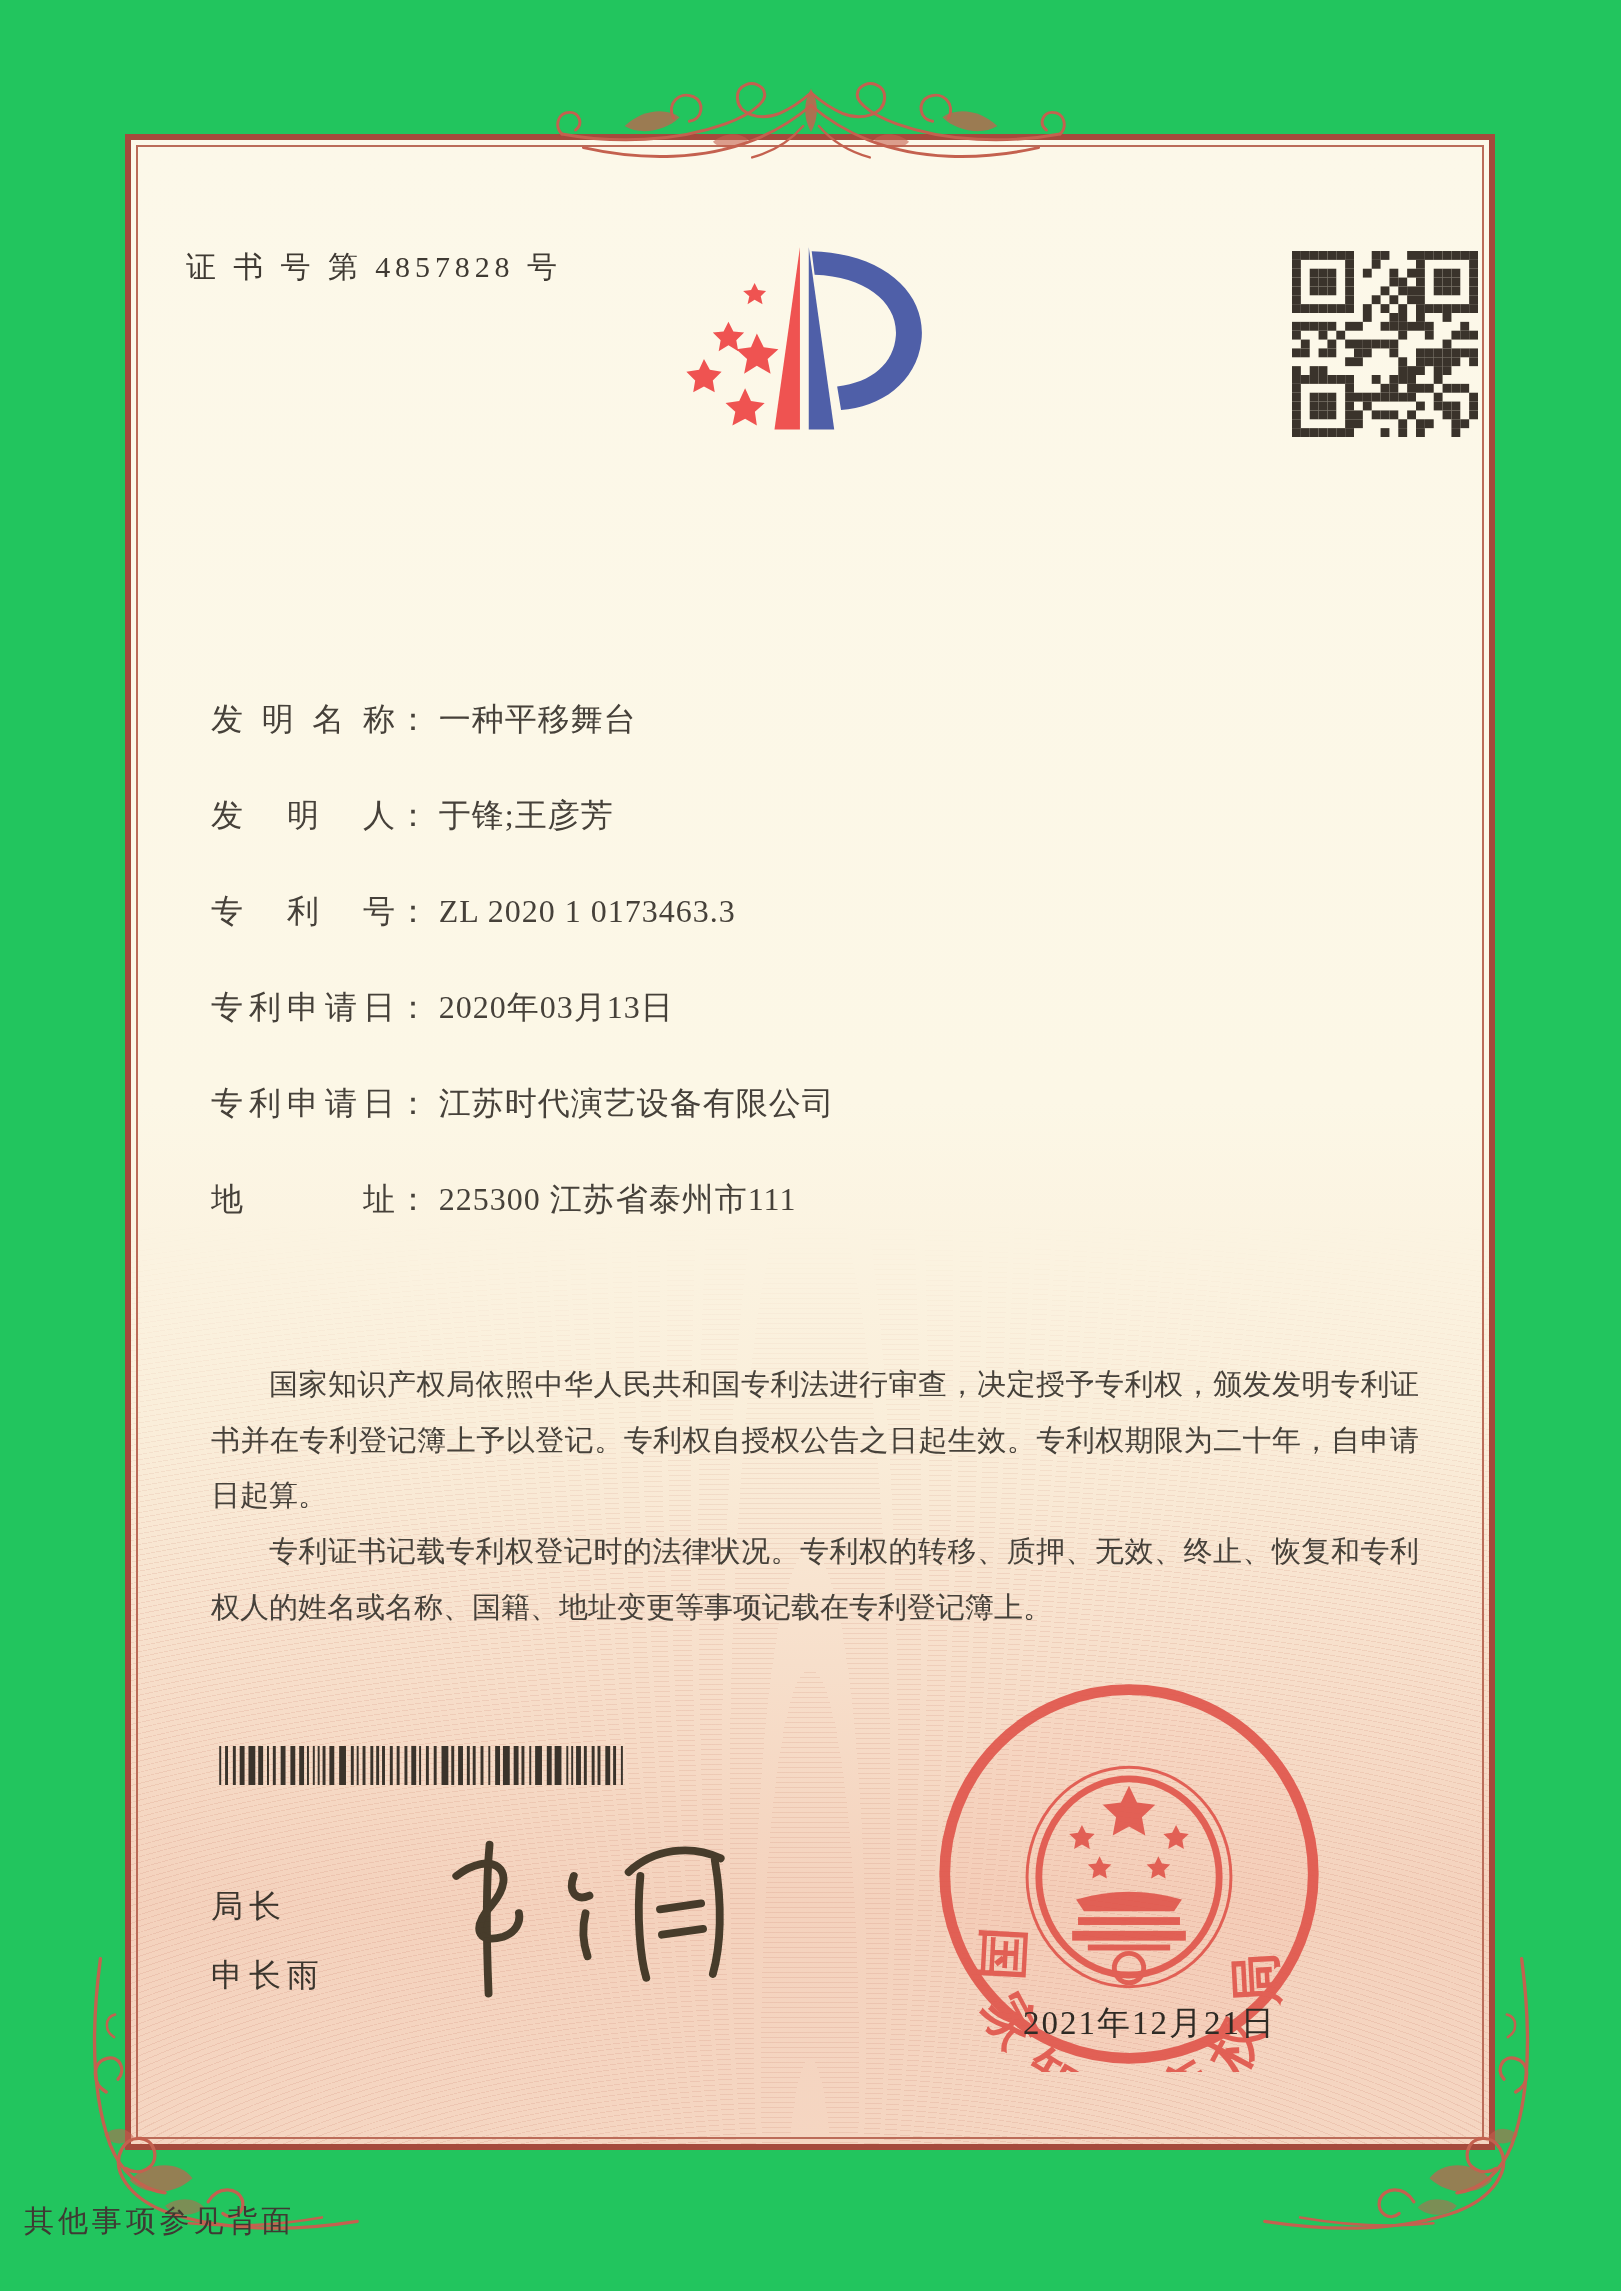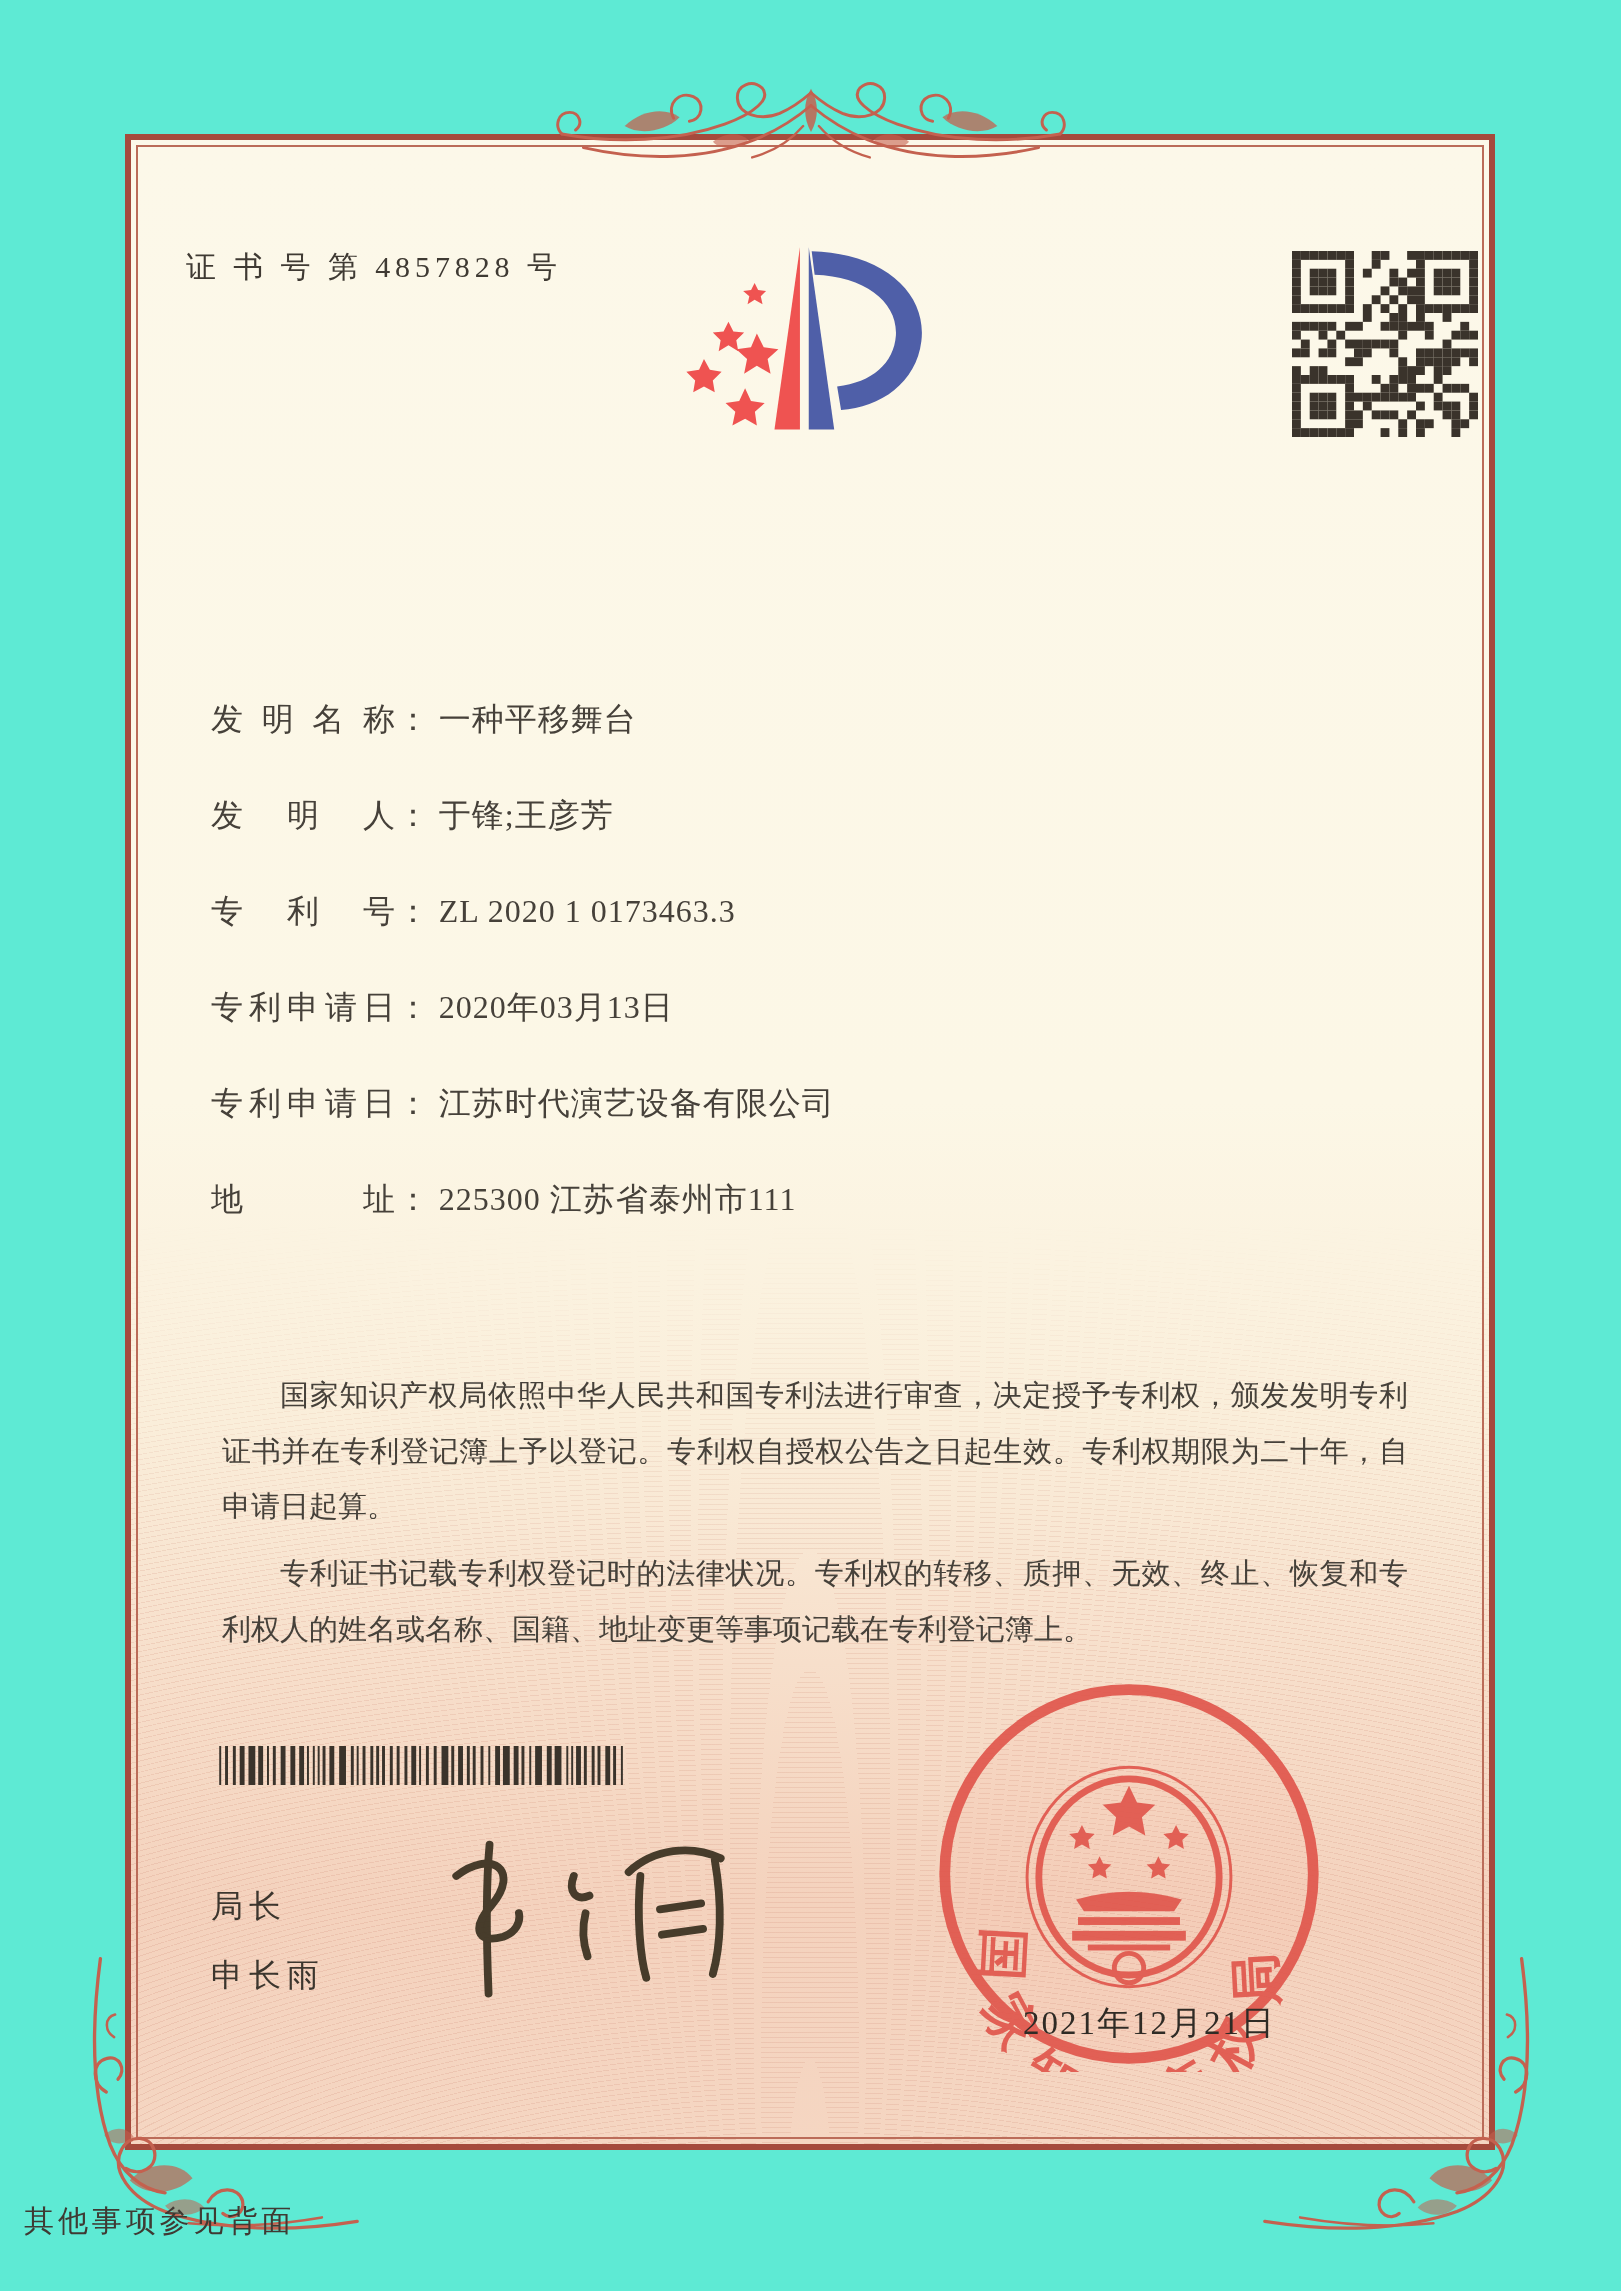--- a/index.html
+++ b/index.html
@@ -1,17 +1,17 @@
 <!DOCTYPE html>
 <html><head>
 <meta charset="utf-8">
 <style>
   html,body{margin:0;padding:0;}
   body{background:#e8e4d8;font-family:"Liberation Serif","DejaVu Serif",serif;}
-  .page{position:relative;width:1621px;height:2292px;margin:0 auto;background:#5eead4;overflow:hidden;}
+  .page{position:relative;width:1621px;height:2292px;margin:0 auto;background:#22c55e;overflow:hidden;}
 
   
   .frame{position:absolute;left:125px;top:134px;width:1370px;height:2016px;
     border:6.9px solid #a54a3c;box-sizing:border-box;
     background:linear-gradient(180deg,#fcf8e9 0%,#fcf7e6 48%,#faeeda 64%,#f7dfcb 76%,#f4d2bd 88%,#f5d6c2 100%);}
   .frame-inner{position:absolute;inset:4.9px;border:2.9px solid #bb6c59;pointer-events:none;}
   .texture{position:absolute;left:0;right:0;bottom:0;height:46%;
     background:repeating-radial-gradient(120% 90% at 50% 135%,rgba(186,94,74,.13) 0 1.5px,rgba(186,94,74,0) 1.5px 9.8px);
     -webkit-mask-image:linear-gradient(180deg,transparent 0,#000 38%);
     mask-image:linear-gradient(180deg,transparent 0,#000 38%);pointer-events:none;}
@@ -30,21 +30,21 @@
   .fields{position:absolute;left:211px;top:698px;width:1206px;color:#46413a;font-size:32px;}
   .frow{height:41px;margin-bottom:55px;white-space:nowrap;}
   .flabel{display:inline-block;width:184px;text-align:justify;text-align-last:justify;vertical-align:top;}
   .fcolon{display:inline-block;margin:0 9.8px 0 2px;}
   .fvalue{letter-spacing:1px;}
   .frow.double{display:flex;}
   .pair1{width:545px;flex:0 0 auto;}
 
   .body-text{position:absolute;left:211px;top:1357px;width:1208px;color:#46413a;
     font-size:29px;line-height:1.92;text-align:justify;}
-  .body-text p{margin:11px;text-indent:2em;}
+  .body-text p{margin:0;text-indent:2em;}
 
   .barcode{position:absolute;left:218px;top:1746px;width:410px;height:39px;}
 
   .officer{position:absolute;left:211px;top:1890px;color:#3c362e;font-size:32px;letter-spacing:5.9px;line-height:1;}
   .officer .name{margin-top:37px;}
 
   .signature{position:absolute;left:421px;top:1819px;width:333px;height:206px;color:#39301f;}
 
   .seal{position:absolute;left:931px;top:1676px;width:396px;height:396px;}
   .seal-date{position:absolute;left:988px;top:2001px;width:323px;text-align:center;

